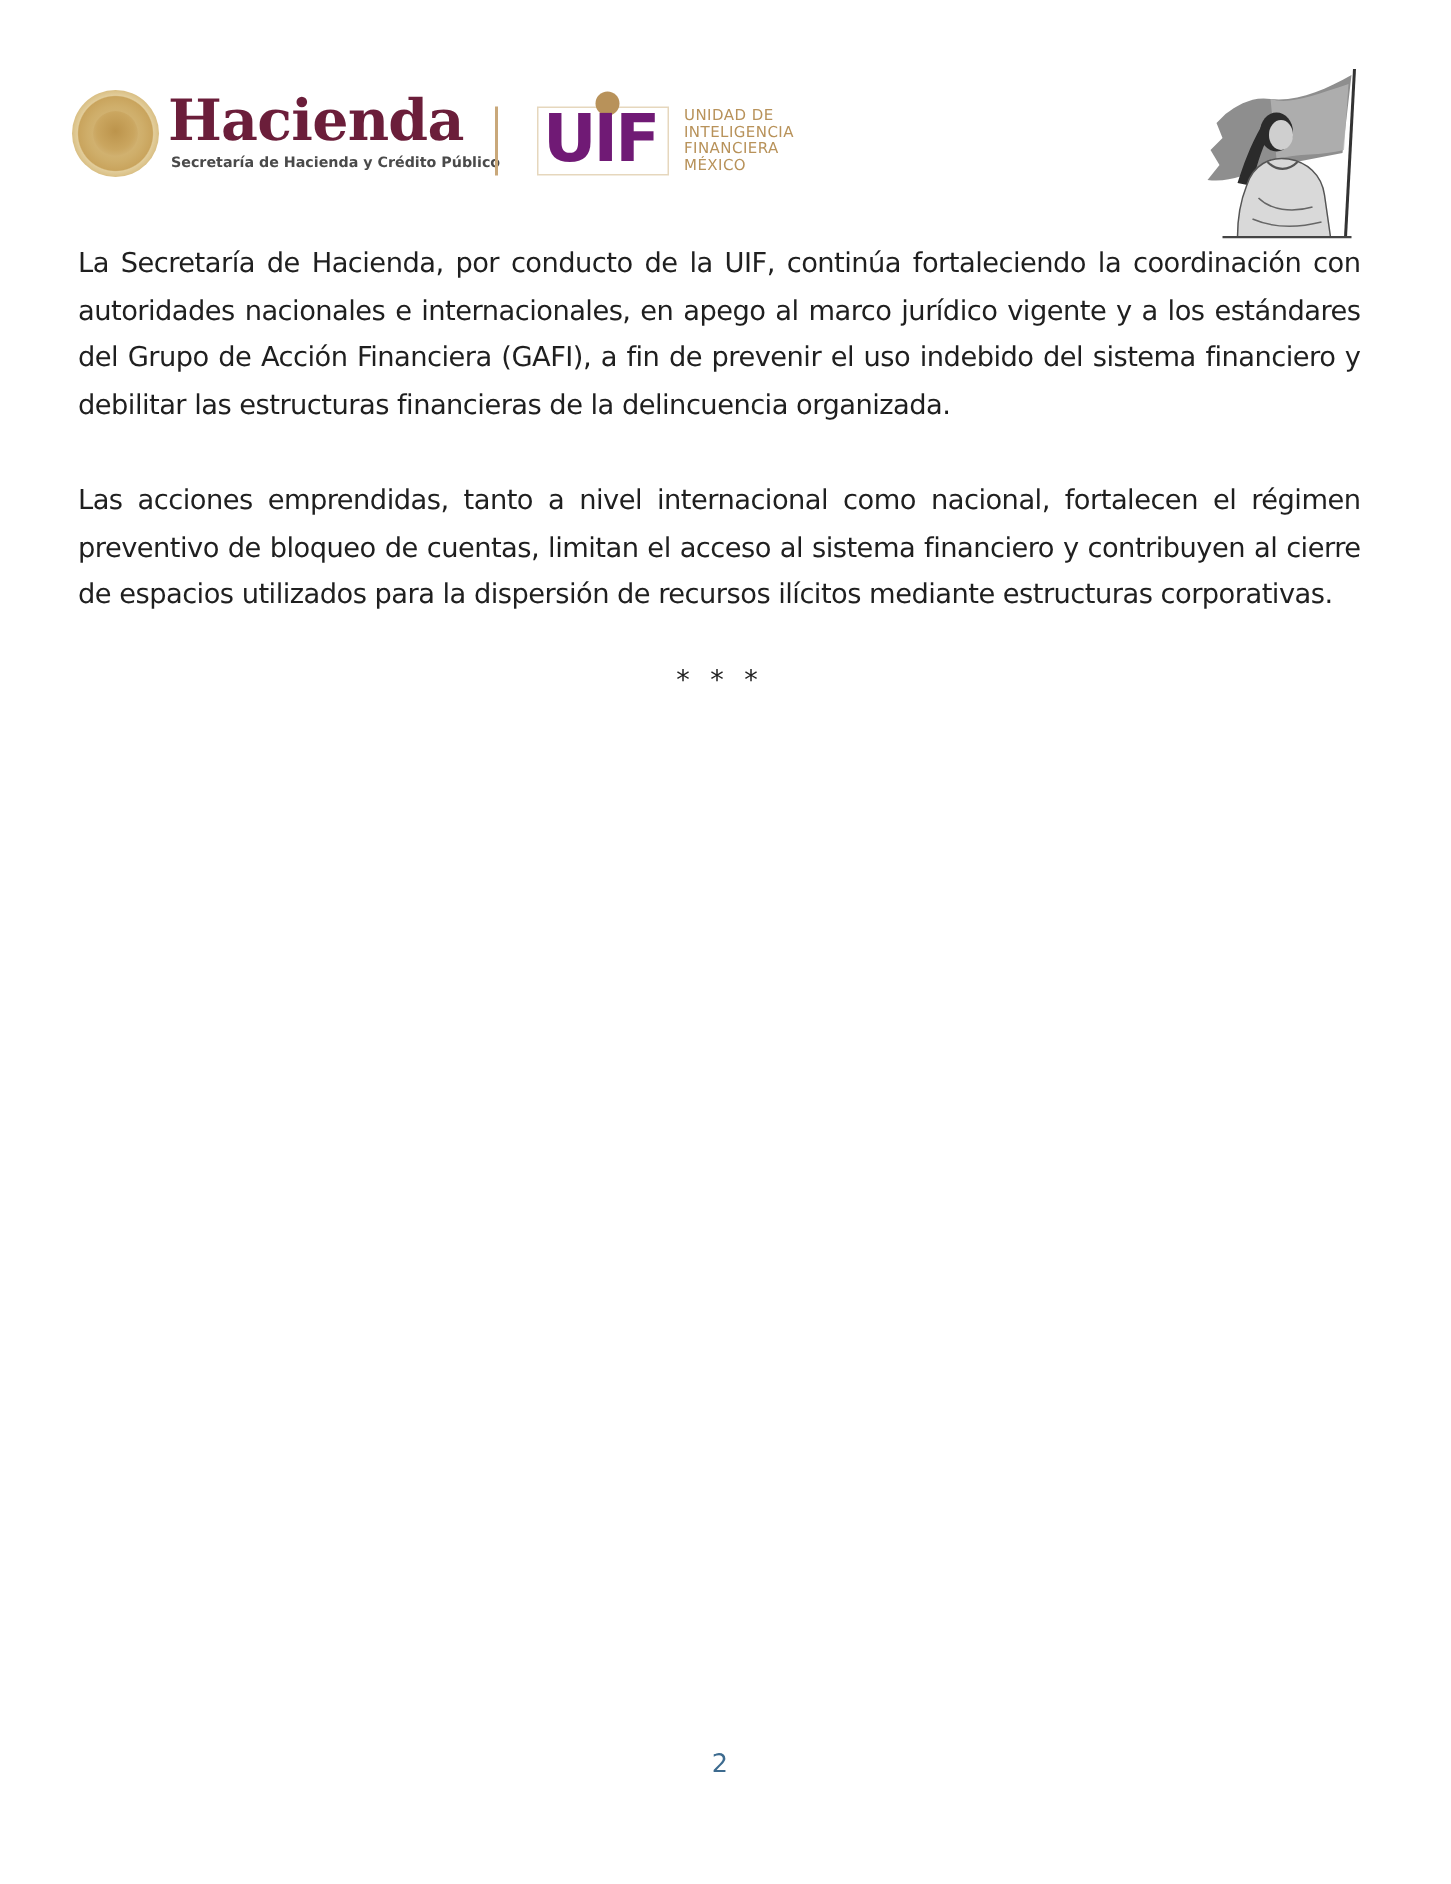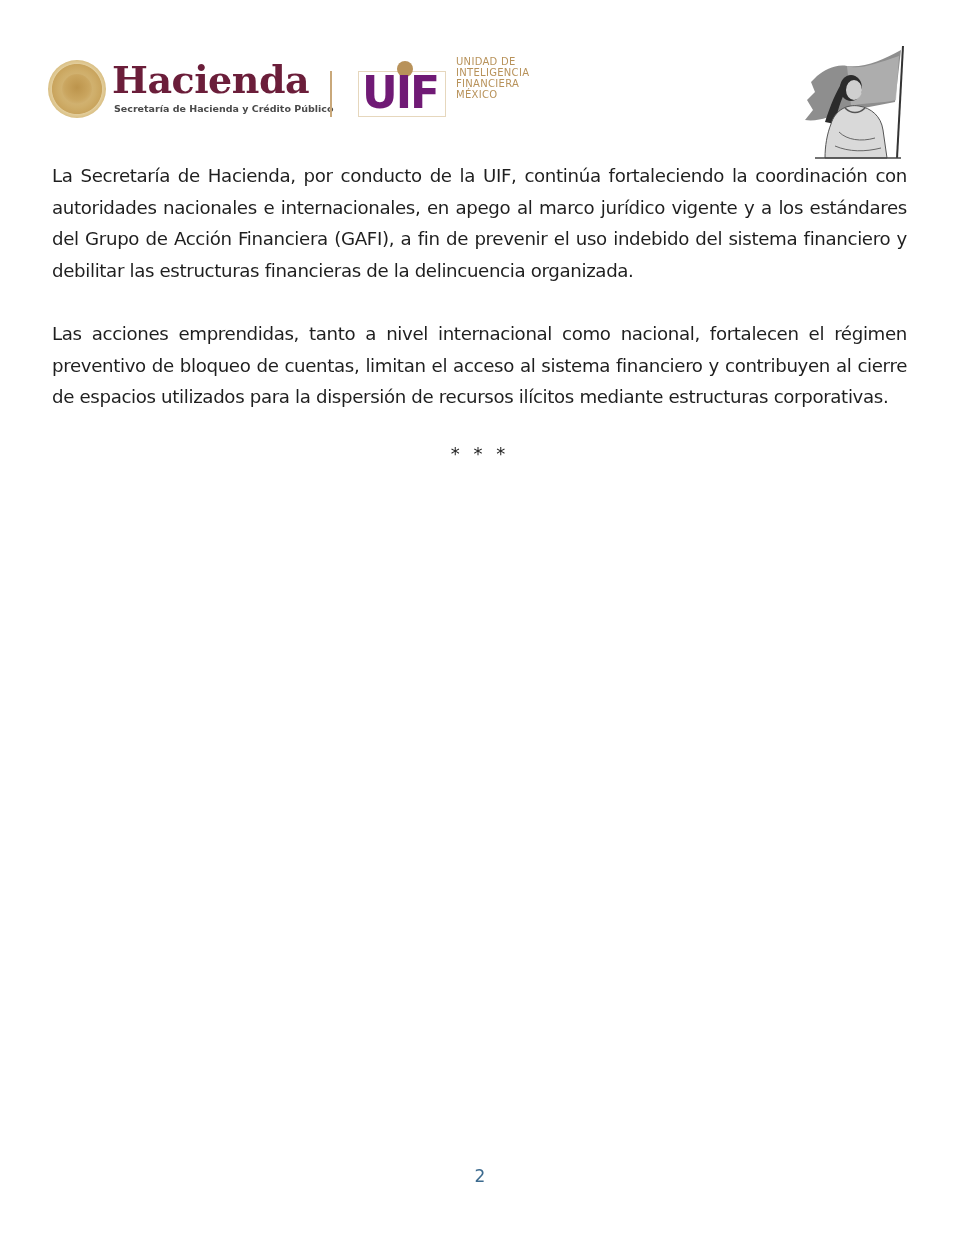--- a/index.html
+++ b/index.html
@@ -81,21 +81,21 @@
     }
     .uif-dot {
       position: absolute;
       left: 397px; top: 61px;
       width: 16px; height: 16px;
       border-radius: 50%;
       background: #b8925a;
     }
     .uif-text {
       position: absolute;
-      left: 456px; top: 56px;
+      left: 456px; top: 72px;
       font-family: "DejaVu Sans", sans-serif;
       font-size: 10px;
       line-height: 11px;
       color: #b8925a;
       letter-spacing: 0.3px;
     }
     .uif-text div { white-space: nowrap; }
     .heroine {
       position: absolute;
       left: 795px; top: 42px;

